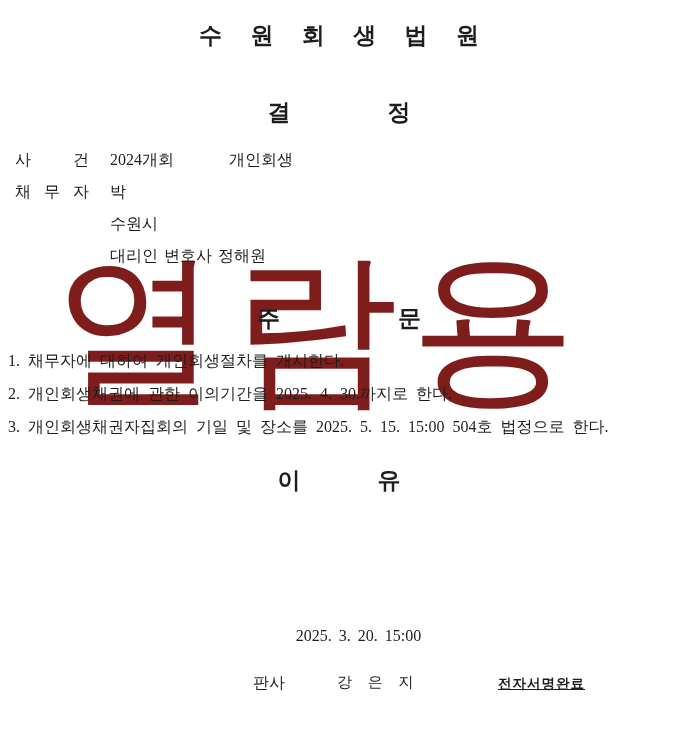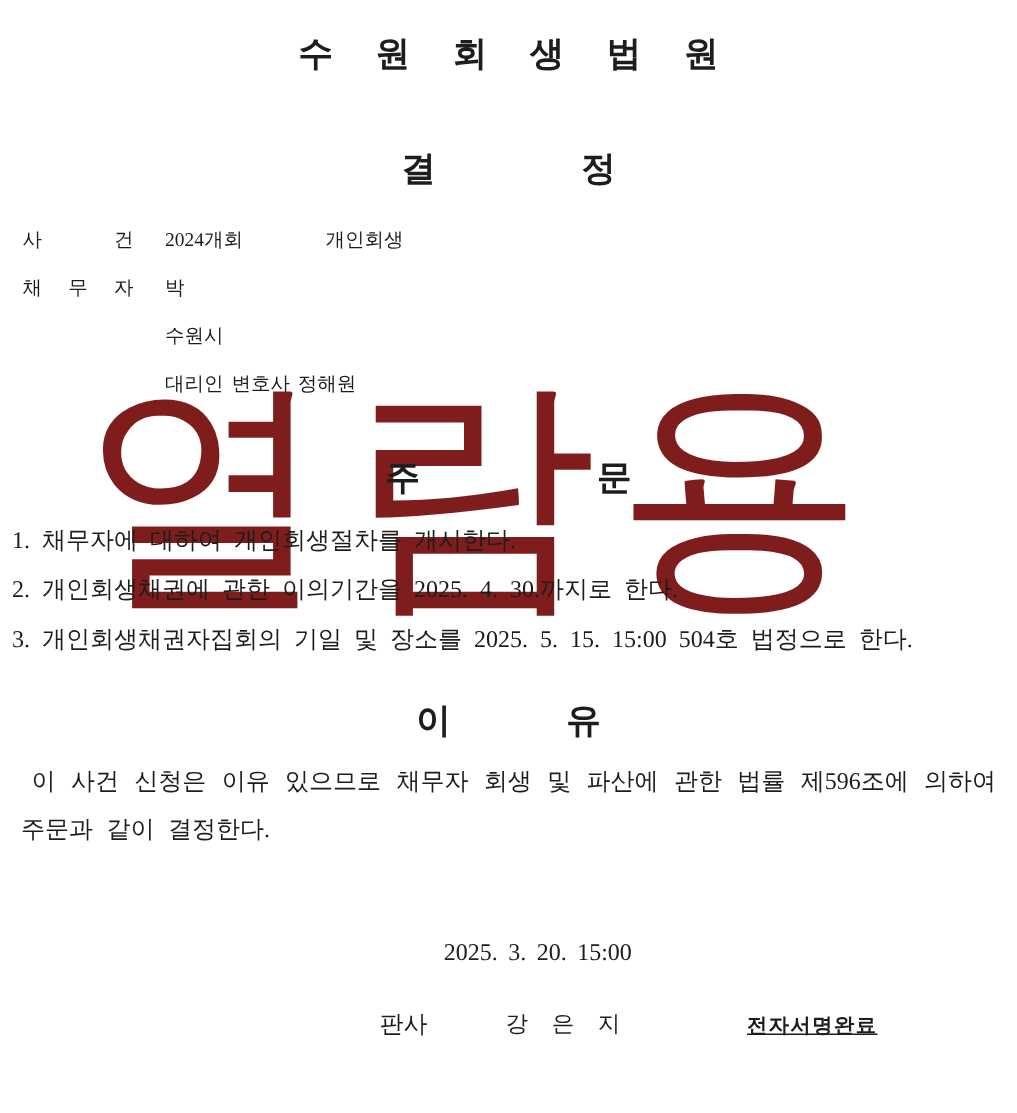--- a/index.html
+++ b/index.html
@@ -48,21 +48,21 @@
     line-height: 26px;
   }
   .doc-title   { top: 99px;  gap: 97px;  }
   .order-head  { top: 305px; gap: 118px; }
   .reason-head { top: 467px; gap: 77px;  }
 
   .case-row {
     position: absolute;
     left: 15px;
     z-index: 1;
-    font-size: 13px;
+    font-size: 16px;
     line-height: 22px;
     white-space: nowrap;
     word-spacing: 2px;
   }
   .case-row .lbl {
     display: inline-block;
     width: 74px;
     text-align: justify;
     text-align-last: justify;
     vertical-align: top;
@@ -157,21 +157,20 @@
     <div class="item">1. 채무자에 대하여 개인회생절차를 개시한다.</div>
     <div class="item">2. 개인회생채권에 관한 이의기간을 2025. 4. 30.까지로 한다.</div>
     <div class="item">3. 개인회생채권자집회의 기일 및 장소를 2025. 5. 15. 15:00 504호 법정으로 한다.</div>
   </div>
 
   <div class="layer two-char-heading reason-head">
     <span>이</span>
     <span>유</span>
   </div>
 
-  <div class="layer reason-body">이 사건 신청은 이유 있으므로 채무자 회생 및 파산에 관한 법률 제596조에 의하여 주문과 같이 결정한다.</div>
 
   <div class="layer date-line">2025. 3. 20. 15:00</div>
 
   <div class="layer judge-line">
     <span class="judge-label">판사</span>
     <span class="judge-name">강 은 지</span>
     <span class="sig-status">전자서명완료</span>
   </div>
 
 </div>

